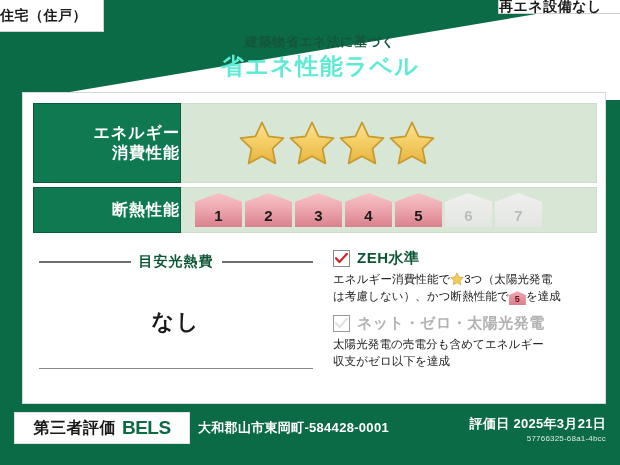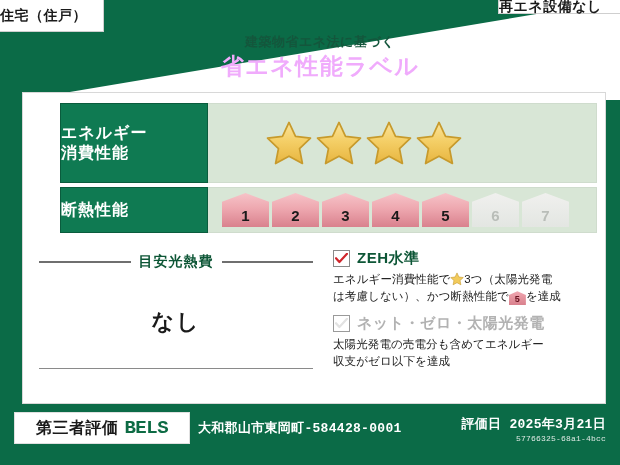--- a/index.html
+++ b/index.html
@@ -46,21 +46,21 @@
   
   .title-wrap {
     position: absolute; left: 130px; top: 34px; width: 380px;
     text-align: center; z-index: 4;
   }
   .title-sub {
     font-size: 13px; font-weight: bold; color: #14563c;
     letter-spacing: 0.5px; line-height: 1.2;
   }
   .title-main {
-    font-size: 23px; font-weight: bold; color: #f0abfc;
+    font-size: 23px; font-weight: bold; color: #5eead4;
     letter-spacing: 1.5px; line-height: 1.25; margin-top: 2px;
   }
 
   
   .card {
     position: absolute;
     left: 22px; top: 92px; width: 584px; height: 312px;
     background: #ffffff;
     border: 1px solid #d8d8d8;
   }
@@ -70,26 +70,25 @@
   #row-energy { top: 10px; width: 564px; height: 80px; }
   #row-insul  { top: 94px; width: 564px; height: 46px; }
 
   .row-label {
     background: #0f7a52;
     color: #ffffff;
     font-weight: bold;
     font-size: 16px;
     letter-spacing: 1px;
     display: flex; flex-direction: column;
-    align-items: flex-start; justify-content: center;
+    align-items: flex-end; justify-content: center;
     text-align: center;
     line-height: 1.25;
     flex: 0 0 148px;
     border: 1px solid #0a5c3d;
-    margin-left: 27px;
   }
   #row-insul .row-label { font-size: 16px; }
 
   .row-body {
     flex: 1;
     background: #d8e6d6;
     border: 1px solid #cfdccd;
     border-left: none;
     display: flex; align-items: center;
     padding-left: 58px;
@@ -158,21 +157,21 @@
   .inline-lvl {
     display: inline-block; vertical-align: -2px;
     width: 17px; height: 14px;
     background: linear-gradient(180deg,#f0a7b1 0%, #d9818d 100%);
     clip-path: polygon(50% 0%, 100% 26%, 100% 100%, 0% 100%, 0% 26%);
     color: #6a1320; font-size: 9px; font-weight: bold;
     text-align: center; line-height: 17px;
   }
 
   
-  .footer { position: absolute; left: 0; bottom: 0; width: 620px; height: 61px; font-family: Liberation Mono, monospace; }
+  .footer { position: absolute; left: 0; bottom: 0; width: 620px; height: 61px; }
   #bels-badge {
     position: absolute; left: 14px; top: 8px;
     width: 176px; height: 32px;
     background: #ffffff;
     border: 1px solid #e0e0e0;
     display: flex; align-items: center; justify-content: center; gap: 6px;
   }
   .bels-jp { font-size: 16px; font-weight: bold; color: #1a1a1a; letter-spacing: 0.5px; }
   .bels-en { font-size: 19px; font-weight: bold; color: #0d6b44; letter-spacing: -0.5px; }
   #footer-address {

